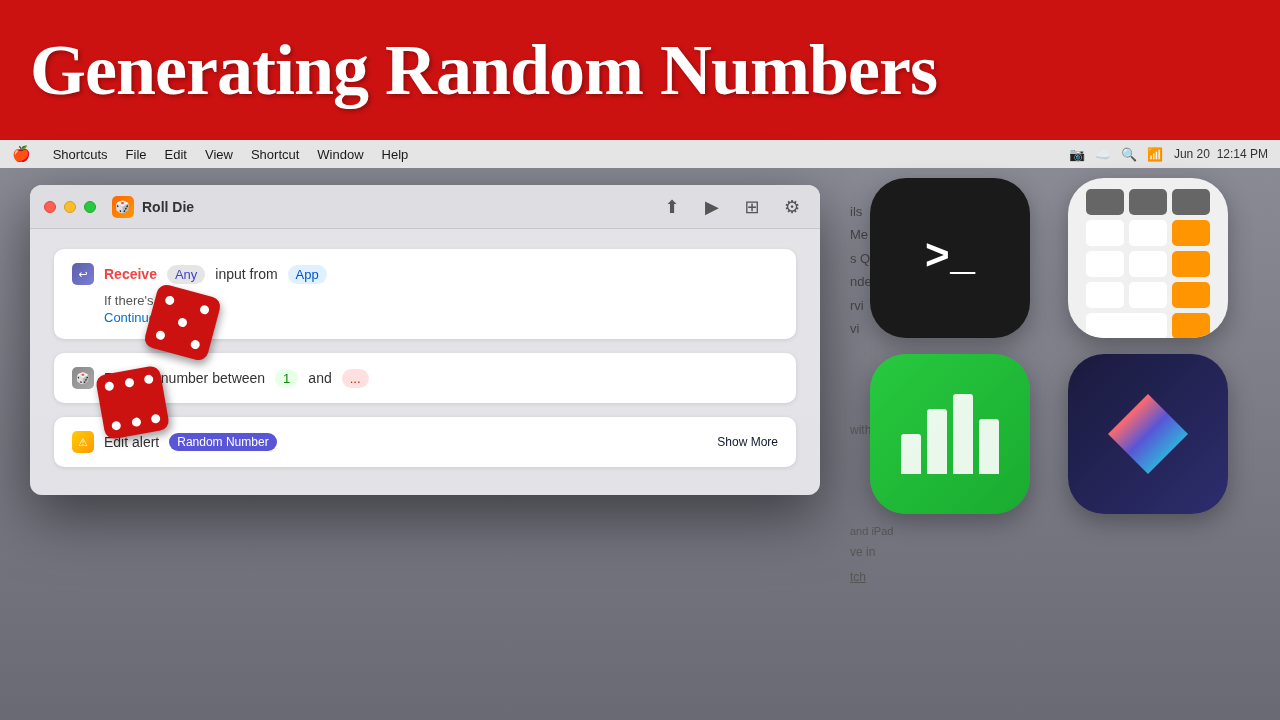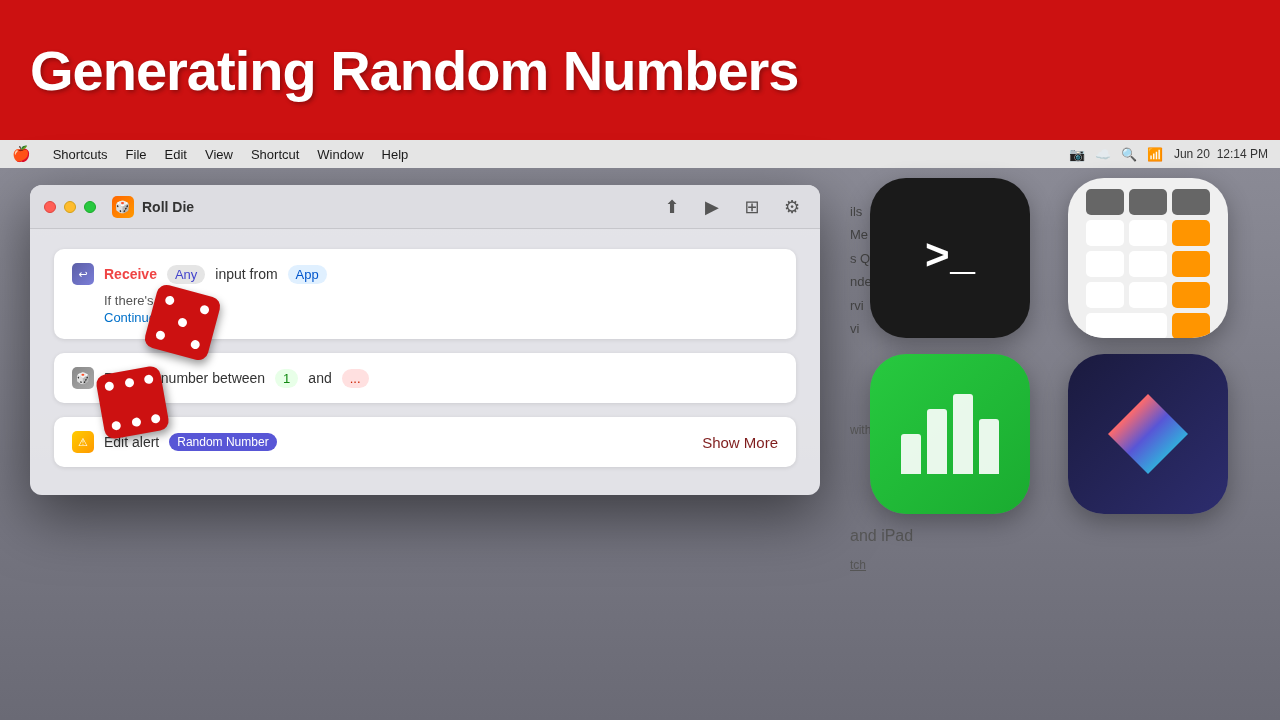--- a/index.html
+++ b/index.html
@@ -20,24 +20,25 @@
       width: 100%;
       height: 140px;
       background: #cc1111;
       display: flex;
       align-items: center;
       padding: 0 30px;
       z-index: 10;
     }
     .title-text {
       color: white;
-      font-size: 56px;
+      font-size: 72px;
       font-weight: 900;
       letter-spacing: -1px;
       text-shadow: 2px 2px 4px rgba(0,0,0,0.3);
+      font-family: Liberation Serif, serif;
     }
 
     
     .menubar {
       position: absolute;
       top: 140px;
       left: 0;
       width: 100%;
       height: 28px;
       background: rgba(240,240,240,0.95);
@@ -211,22 +212,22 @@
     }
     .number-pill {
       background: #e8ffe8;
       color: #118811;
       padding: 2px 8px;
       border-radius: 12px;
       font-size: 13px;
       font-weight: 500;
     }
     .show-more-btn {
-      color: #7f1d1d;
-      font-size: 15px;
+      color: #0f172a;
+      font-size: 12px;
       cursor: pointer;
       margin-left: auto;
     }
     .alert-icon {
       width: 22px;
       height: 22px;
       background: linear-gradient(135deg, #ffcc00, #ff9900);
       border-radius: 5px;
       display: flex;
       align-items: center;
@@ -539,15 +540,16 @@
 </div>
 
 <div class="details-panel">
   <div style="color:#444; font-size:13px;">ils</div>
   <div style="color:#444; font-size:13px;">Me</div>
   <div style="color:#444; font-size:13px;">s Q</div>
   <div style="color:#444; font-size:13px;">nde</div>
   <div style="color:#444; font-size:13px;">rvi</div>
   <div style="color:#444; font-size:13px;">vi</div>
   <div style="color:#555; font-size:12px; margin-top: 80px;">with:</div>
-  <div style="color:#555; font-size:16px; margin-top:80px;">and iPad</div>
+  <div style="color:#555; font-size:11px; margin-top:80px;">and iPad</div>
+  <div style="color:#555; font-size:12px;">ve in</div>
   <div style="color:#555; font-size:12px; margin-top:4px;text-decoration:underline;">tch</div>
 </div>
 
 </body></html>

